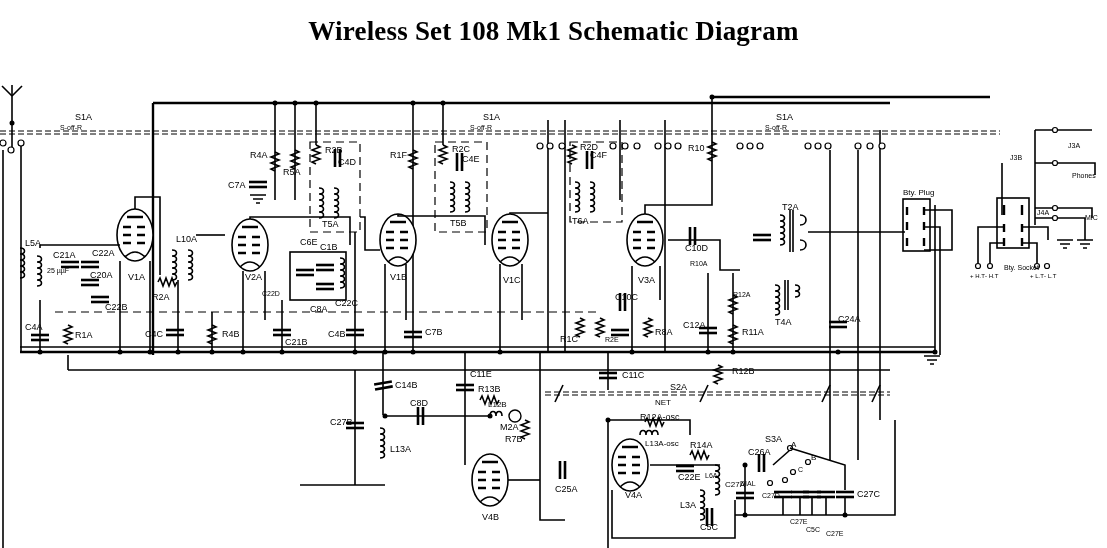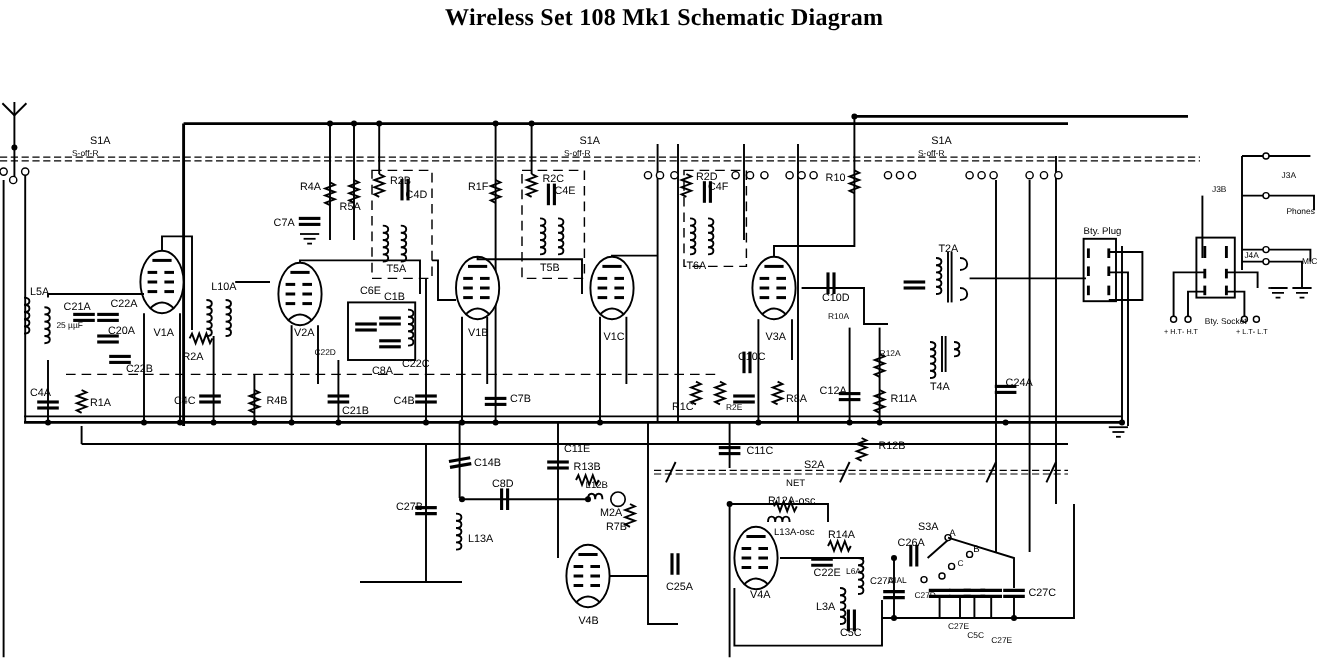--- a/index.html
+++ b/index.html
@@ -1,17 +1,17 @@
 <!DOCTYPE html>
 <html><head>
 <meta charset="utf-8">
 <style>
   html, body { margin:0; padding:0; background:#ffffff; }
   body { width:1107px; height:548px; position:relative; overflow:hidden; font-family:"Liberation Serif", serif; }
-  #title { position:absolute; left:0; top:0; width:1107px; text-align:center; font-family:"Liberation Serif", serif; font-weight:bold; font-size:20px; line-height:30px; color:#000; letter-spacing:0.2px; }
+  #title { position:absolute; left:0; top:16px; width:1107px; text-align:center; font-family:"Liberation Serif", serif; font-weight:bold; font-size:27px; line-height:30px; color:#000; letter-spacing:0.2px; }
   #schem { position:absolute; left:0; top:0; }
   #schem text { font-family:"Liberation Sans", sans-serif; font-size:9px; fill:#000; }
   #schem .w { stroke:#000; stroke-width:1.6; fill:none; }
   #schem .wt { stroke:#000; stroke-width:2.4; fill:none; }
   #schem .d { stroke:#000; stroke-width:1.2; fill:none; stroke-dasharray:8 5; }
   #schem .hatch { stroke:#000; stroke-width:1; fill:none; stroke-dasharray:6 3; }
   #schem .dot { fill:#000; }
   #schem .term { fill:#fff; stroke:#000; stroke-width:1.2; }
 </style>
 </head>

